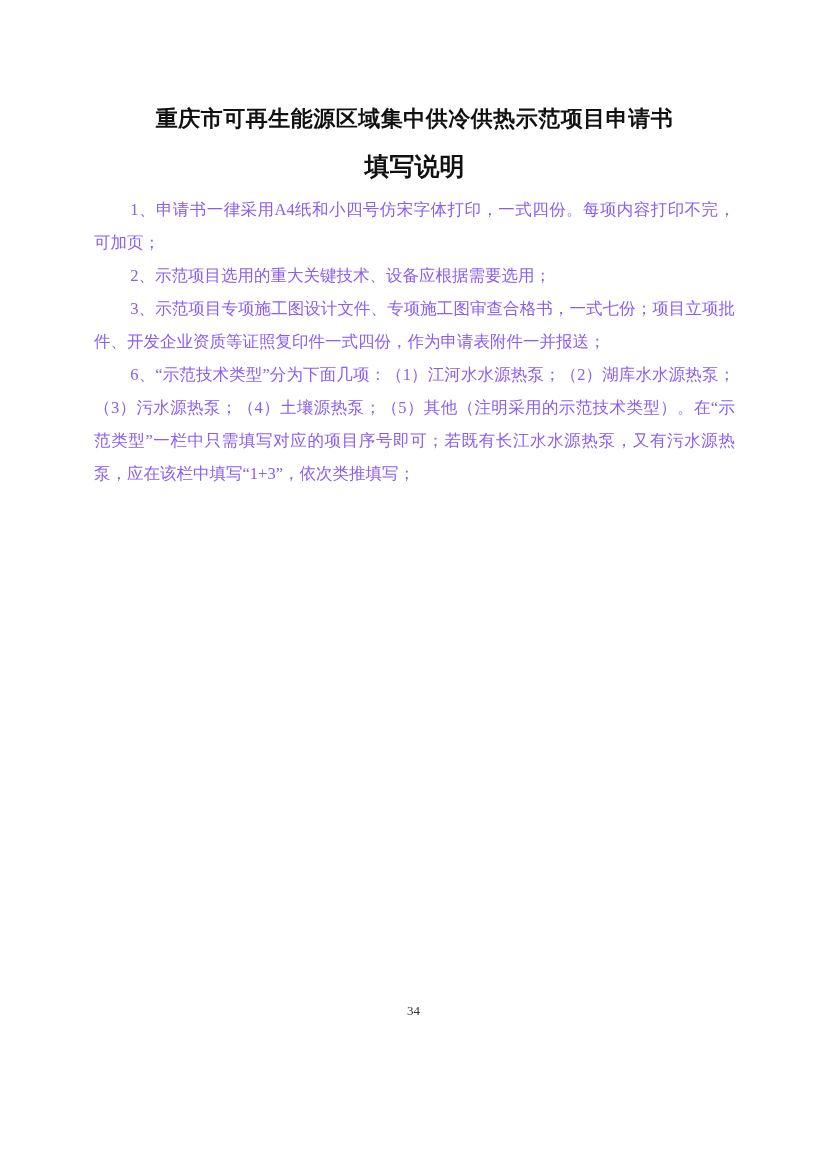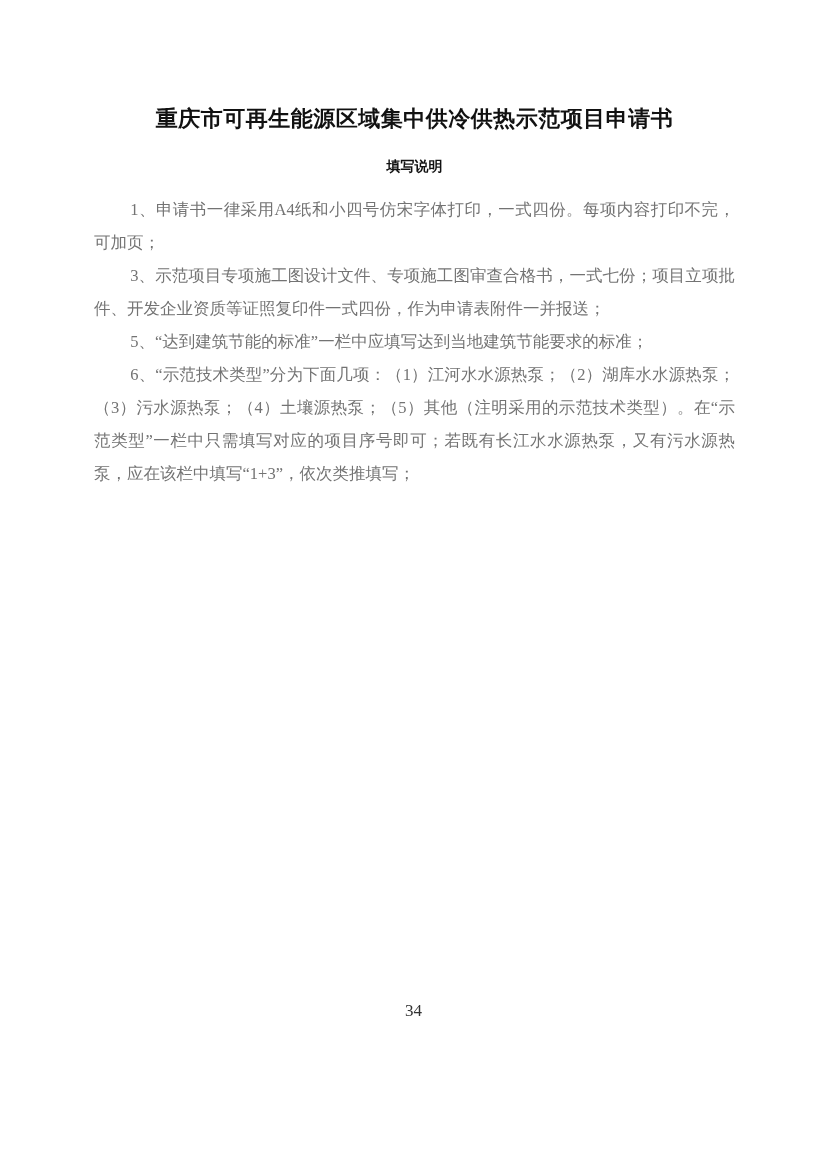--- a/index.html
+++ b/index.html
@@ -26,58 +26,58 @@
     font-size: 22px;
     line-height: 32px;
     font-weight: bold;
     letter-spacing: 0.5px;
     color: #111111;
   }
   .subtitle {
     margin: 16px 0 0 0;
     text-align: center;
     font-family: "Liberation Sans", sans-serif;
-    font-size: 14px;
+    font-size: 25px;
     line-height: 30px;
     font-weight: bold;
     color: #111111;
   }
   .instructions {
     margin-top: 12px;
   }
   .instructions p {
     margin: 0;
     font-size: 16.5px;
     line-height: 33px;
     text-align: justify;
     text-justify: inter-ideograph;
     text-indent: 2.2em;
-    color: #737373;
+    color: #8b5cf6;
     word-break: break-all;
   }
   .page-number {
     position: absolute;
     top: 1002px;
     left: 0;
     width: 100%;
     text-align: center;
     font-family: "Liberation Serif", serif;
-    font-size: 17px;
+    font-size: 13px;
     line-height: 18px;
     color: #333333;
   }
 </style>
 </head>
 <body>
 
 <div class="page">
   <div class="content">
     <h1 class="title">重庆市可再生能源区域集中供冷供热示范项目申请书</h1>
     <h2 class="subtitle">填写说明</h2>
     <div class="instructions">
       <p>1、申请书一律采用A4纸和小四号仿宋字体打印，一式四份。每项内容打印不完，可加页；</p>
+      <p>2、示范项目选用的重大关键技术、设备应根据需要选用；</p>
       <p>3、示范项目专项施工图设计文件、专项施工图审查合格书，一式七份；项目立项批件、开发企业资质等证照复印件一式四份，作为申请表附件一并报送；</p>
-      <p>5、“达到建筑节能的标准”一栏中应填写达到当地建筑节能要求的标准；</p>
       <p>6、“示范技术类型”分为下面几项：（1）江河水水源热泵；（2）湖库水水源热泵；（3）污水源热泵；（4）土壤源热泵；（5）其他（注明采用的示范技术类型）。在“示范类型”一栏中只需填写对应的项目序号即可；若既有长江水水源热泵，又有污水源热泵，应在该栏中填写“1+3”，依次类推填写；</p>
     </div>
   </div>
   <div class="page-number">34</div>
 </div>
 
 </body></html>

